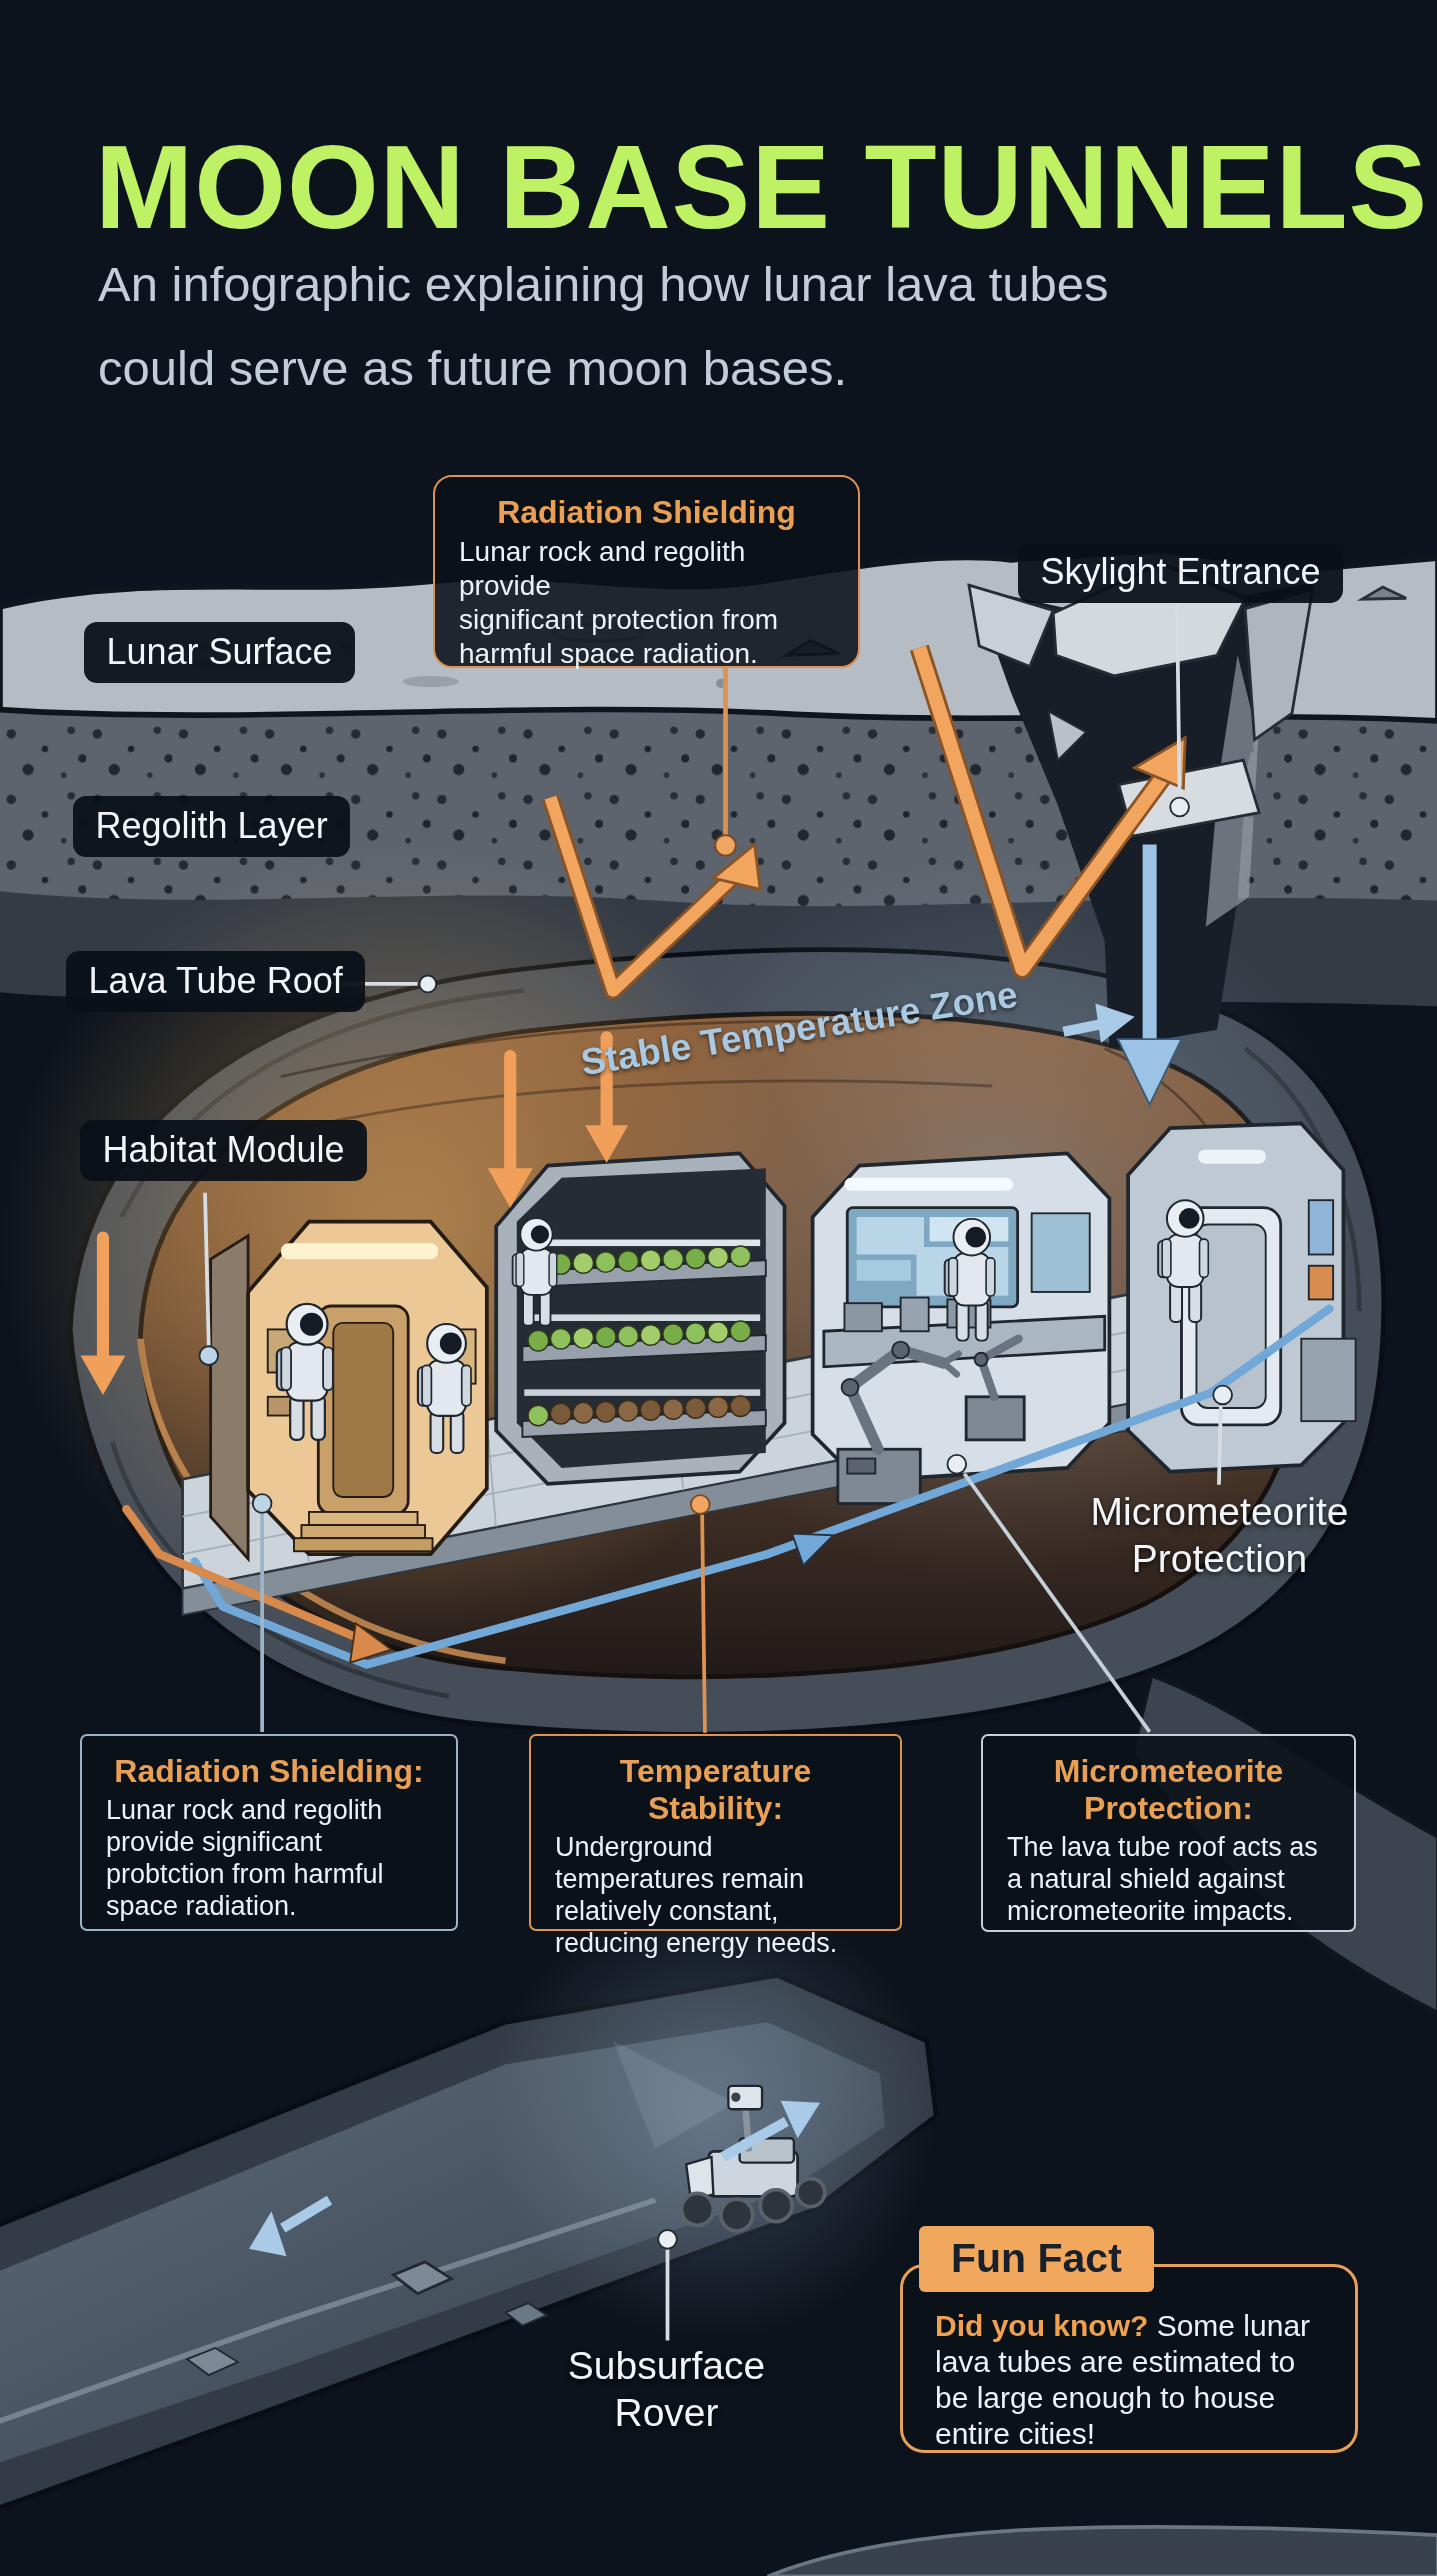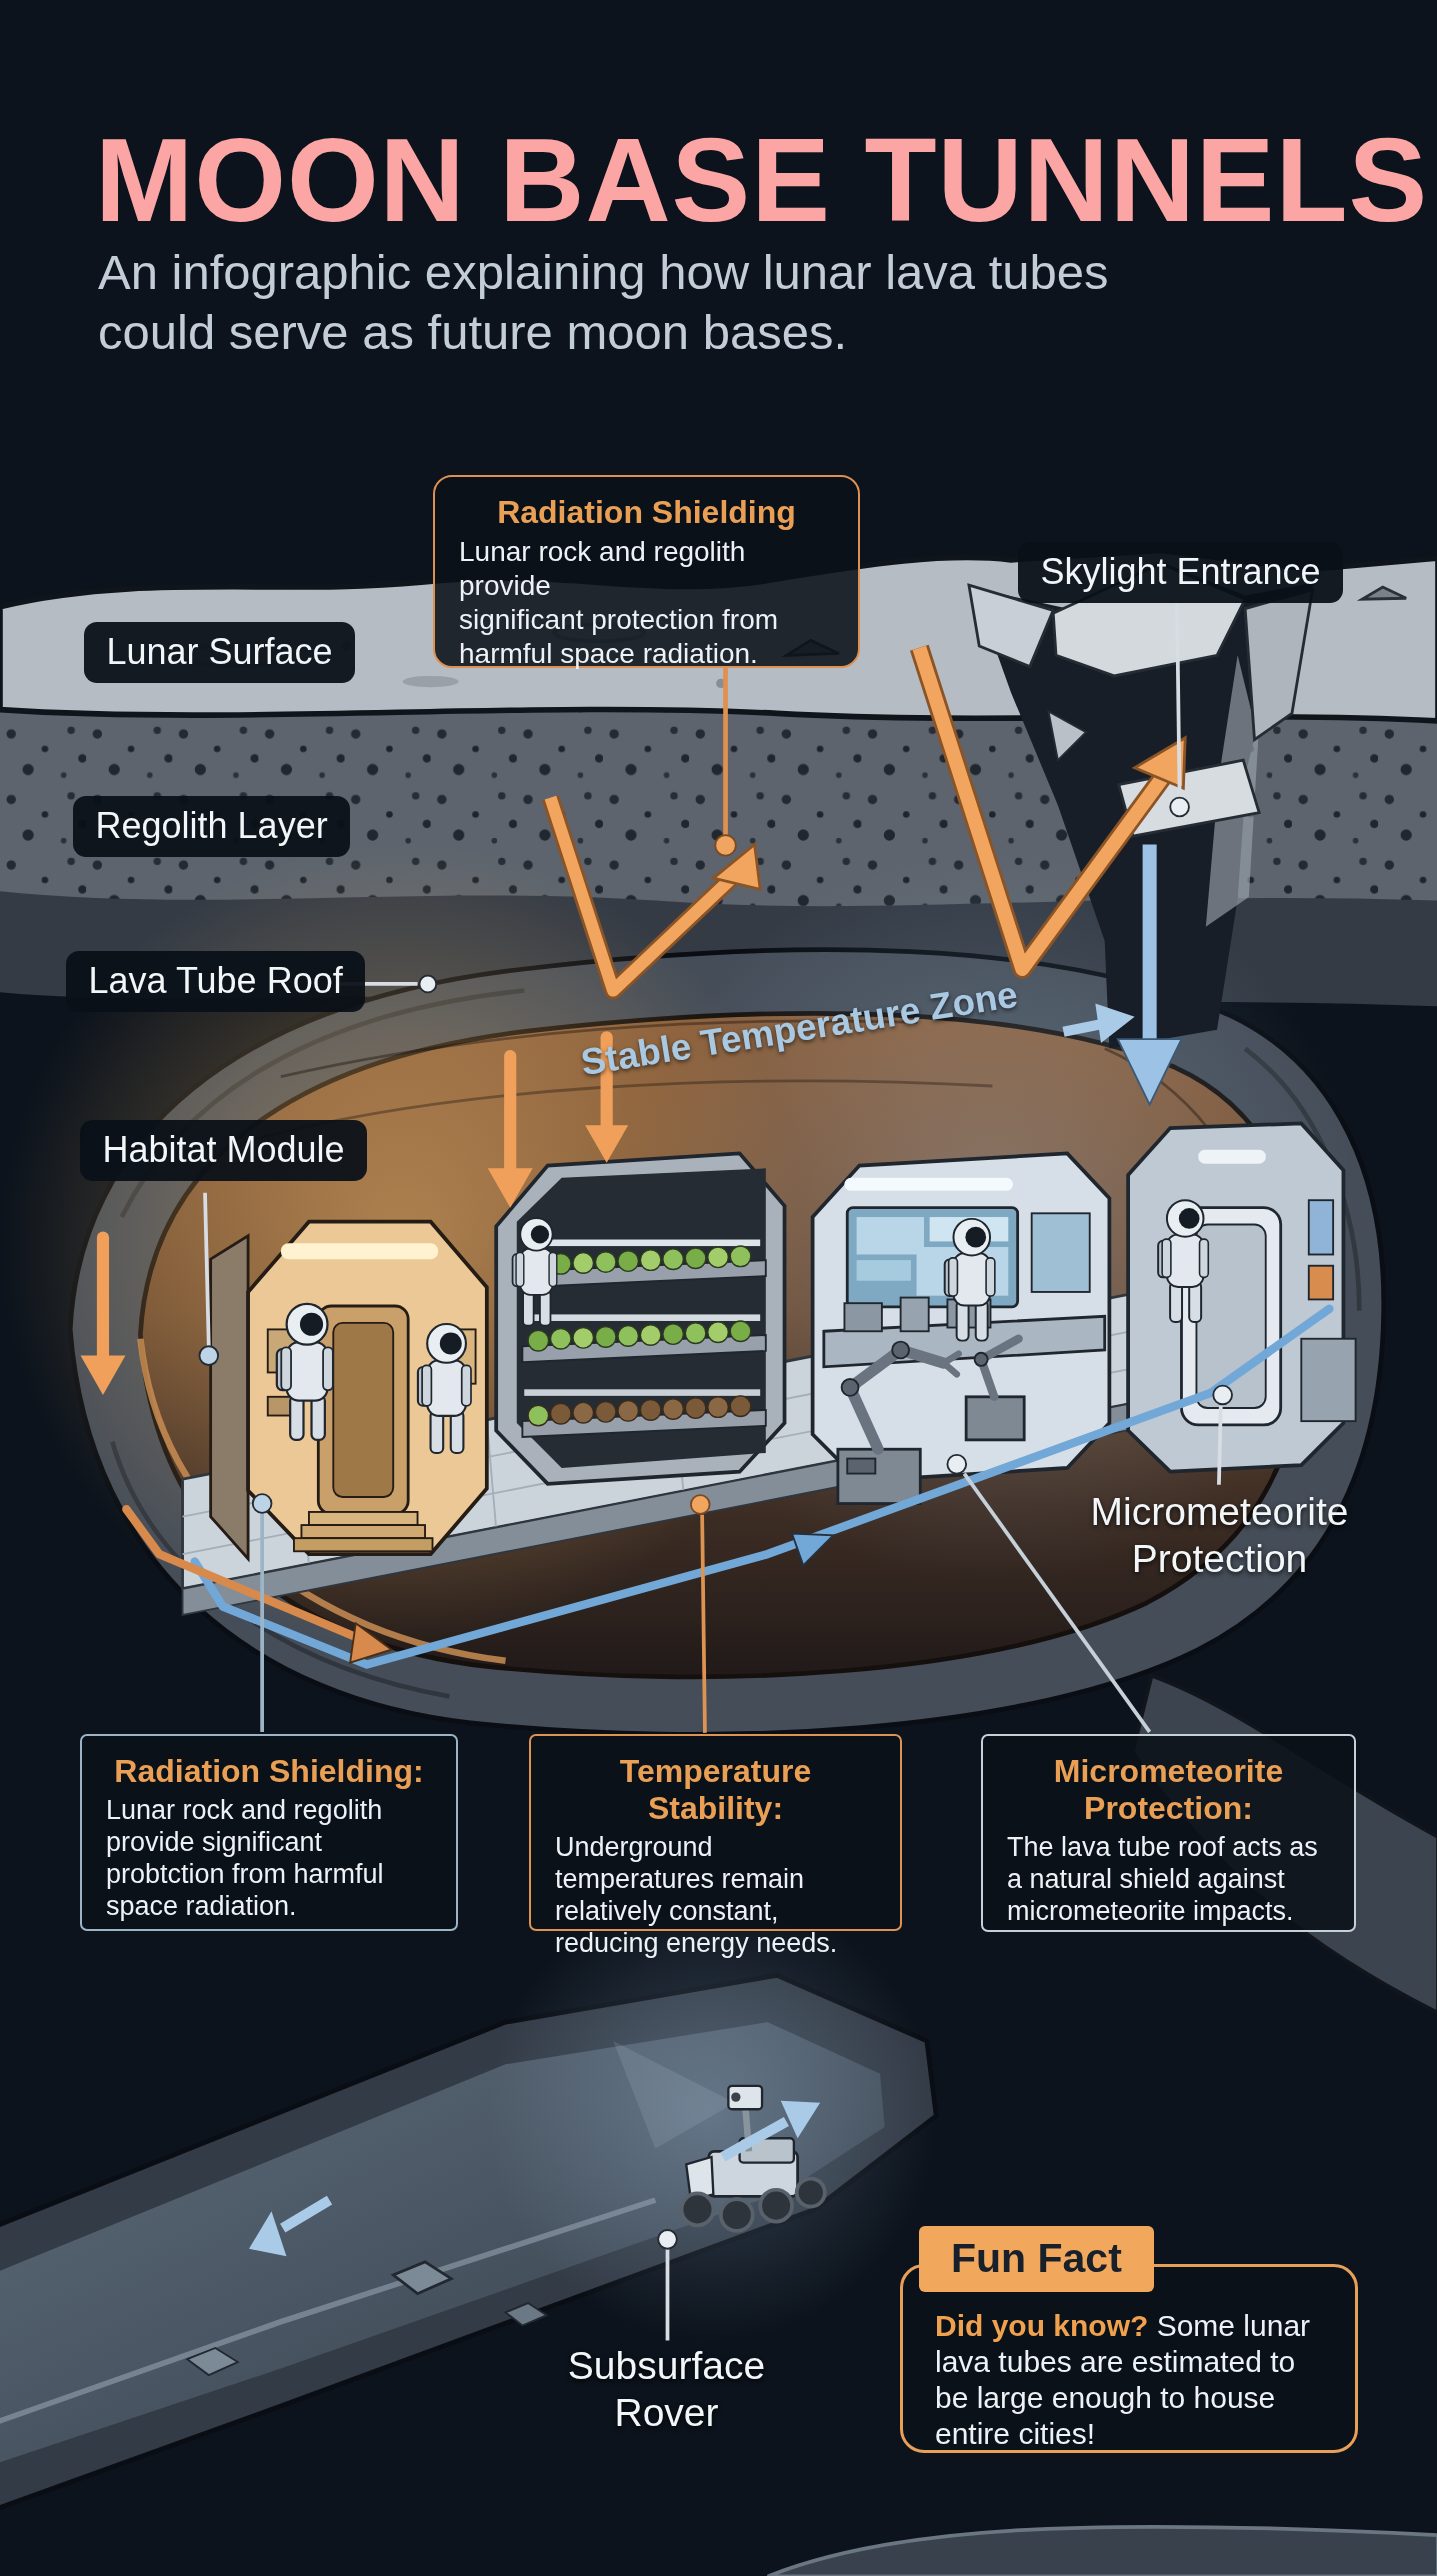--- a/index.html
+++ b/index.html
@@ -1,22 +1,22 @@
 <!DOCTYPE html>
 <html style="font-size:15px"><head>
 <meta charset="utf-8">
 <style>
   html,body{margin:0;padding:0;background:#0c131c;}
   #canvas{position:relative;width:1438px;height:2576px;overflow:hidden;
           background:#0c131c;font-family:"Liberation Sans",sans-serif;}
   #scene{position:absolute;inset:0;}
   .abs{position:absolute;}
-  #title{left:95px;top:112px;font-size:118px;font-weight:800;letter-spacing:0.9px;
-         color:#fca5a5;white-space:nowrap;}
-  #subtitle{left:98px;top:242px;font-size:49px;line-height:60px;color:#c3cdd8;
+  #title{left:95px;top:119px;font-size:118px;font-weight:800;letter-spacing:0.9px;
+         color:#bef264;white-space:nowrap;}
+  #subtitle{left:98px;top:242px;font-size:49px;line-height:84px;color:#c3cdd8;
             white-space:pre-line;}
   .pill{background:rgba(10,16,23,.94);color:#f3f6f9;border-radius:13px;
         padding:9.4px 22.5px;font-size:36px;white-space:nowrap;}
   .freelabel{color:#f3f6f9;font-size:39px;line-height:47px;text-align:center;
              white-space:pre-line;text-shadow:0 1.9px 5.6px rgba(0,0,0,.8);}
   .callout{background:rgba(11,17,25,.88);border-radius:7px;box-sizing:border-box;
            padding:17px 24px;}
   .callout h3{margin:0 0 3.7px 0;font-size:32px;line-height:37px;color:#e9a054;
               white-space:pre-line;text-align:center;}
   .callout p{margin:0;font-size:27px;line-height:32px;color:#eef2f6;white-space:pre-line;}

